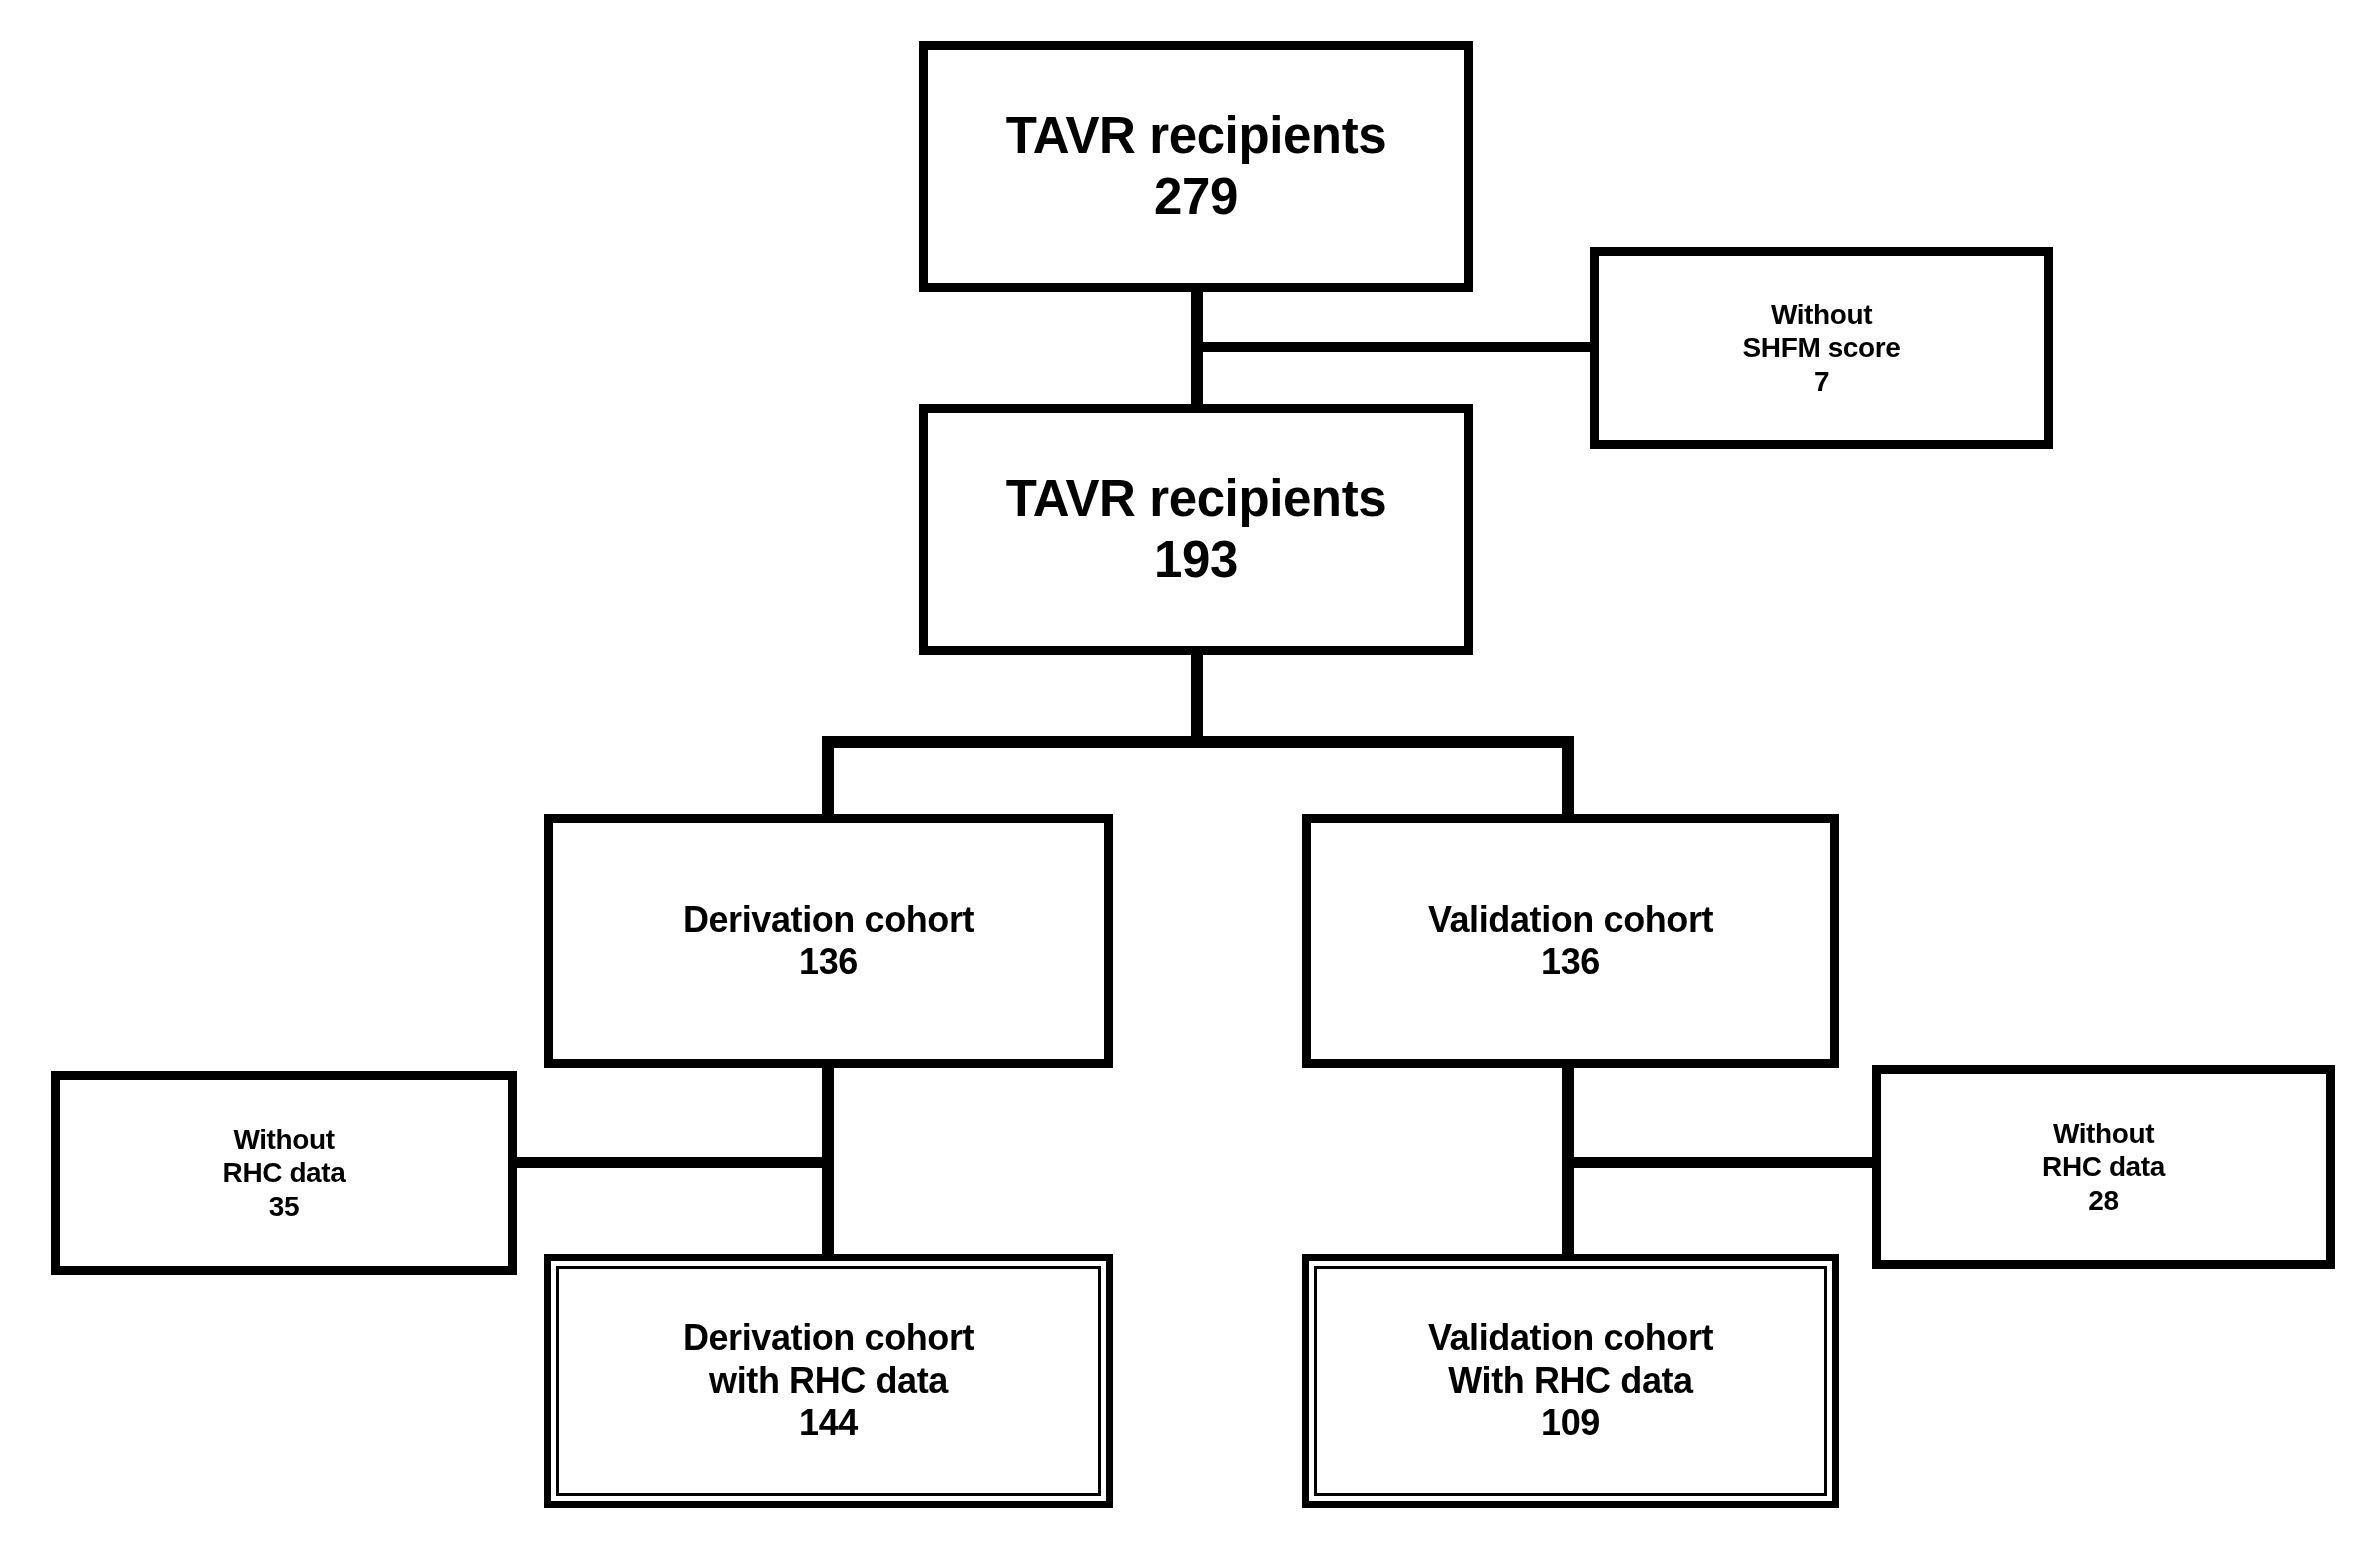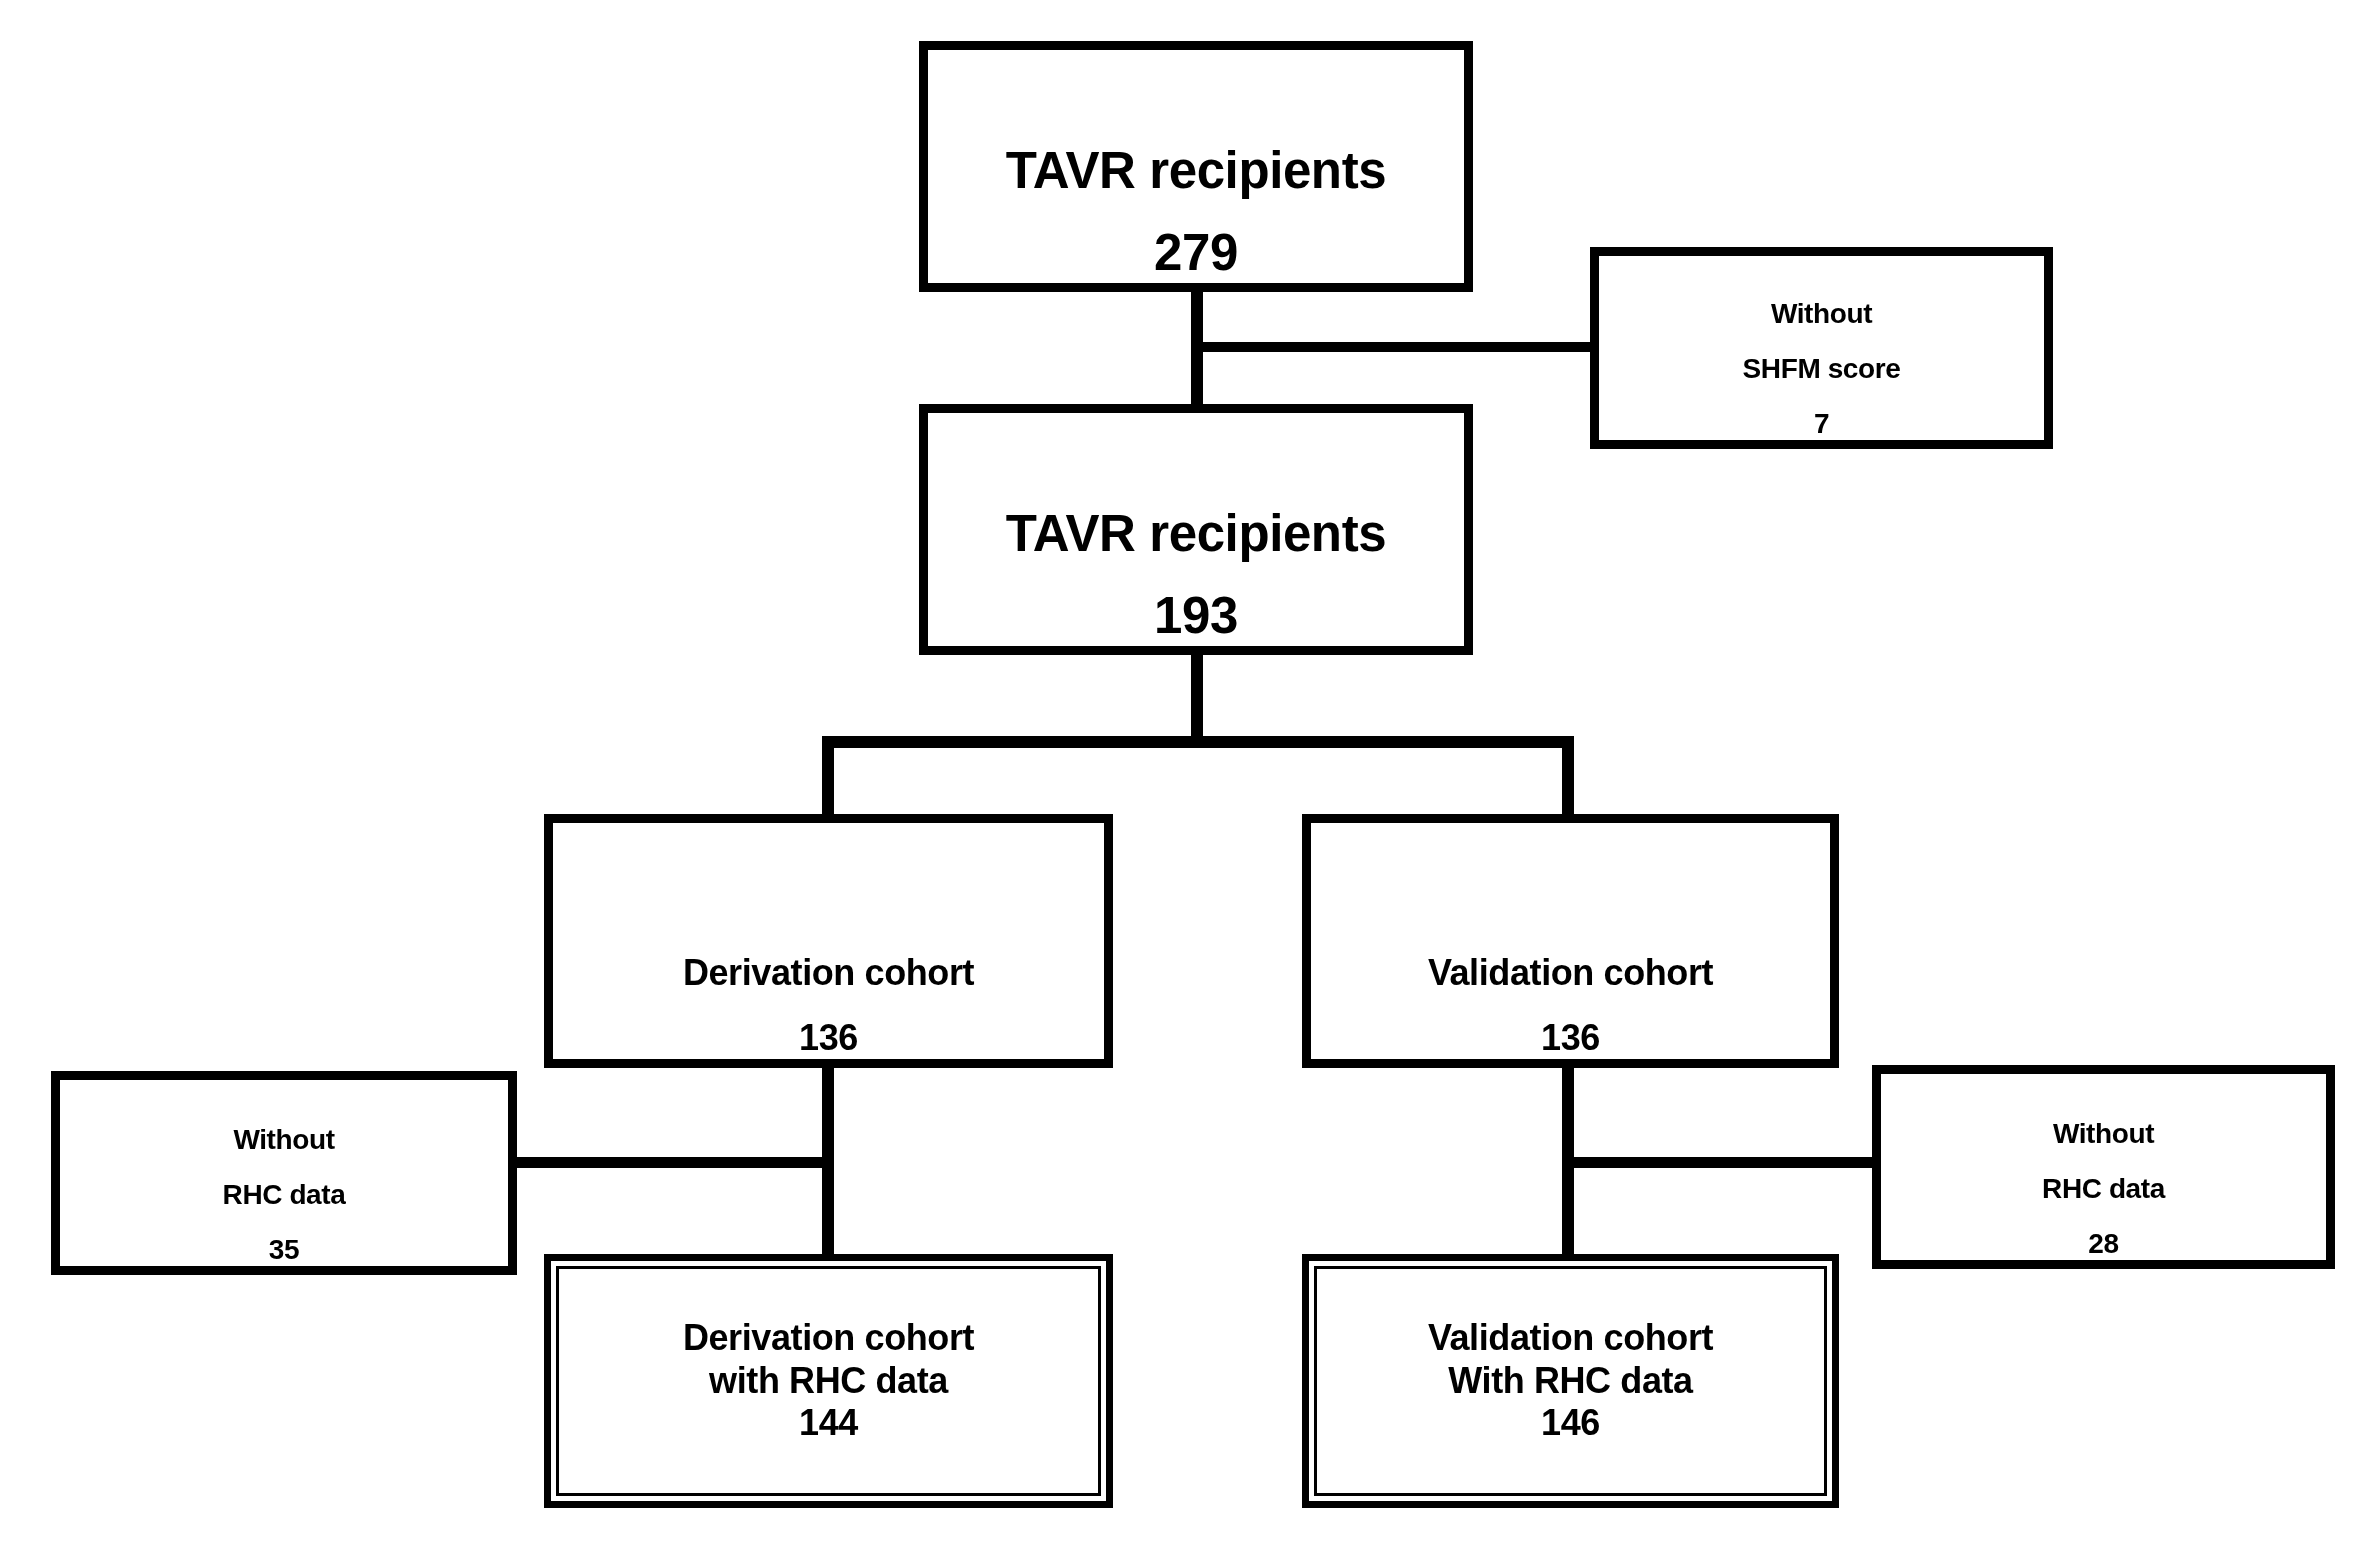--- a/index.html
+++ b/index.html
@@ -27,24 +27,23 @@
 
   
   .node {
     position: absolute;
     box-sizing: border-box;
     background: #ffffff;
     border: 9px solid #000000;
     display: flex;
     flex-direction: column;
     align-items: center;
-    justify-content: flex-end;
+    justify-content: center;
     text-align: center;
     z-index: 5;
-    gap: 22px;
   }
   .node.double {
     border: 7.4px solid #000000;
     padding: 5px;
     background: #ffffff;
   }
   .node.double > .inner {
     width: 100%;
     height: 100%;
     box-sizing: border-box;
@@ -137,18 +136,18 @@
       <div class="line t-md">Derivation cohort</div>
       <div class="line t-md">with RHC data</div>
       <div class="line t-md">144</div>
     </div>
   </div>
 
   <div class="node double" style="left:1302px; top:1254px; width:537px; height:254px;">
     <div class="inner">
       <div class="line t-md">Validation cohort</div>
       <div class="line t-md">With RHC data</div>
-      <div class="line t-md">146</div>
+      <div class="line t-md">109</div>
     </div>
   </div>
 
 </div>
 
 
 </body></html>

